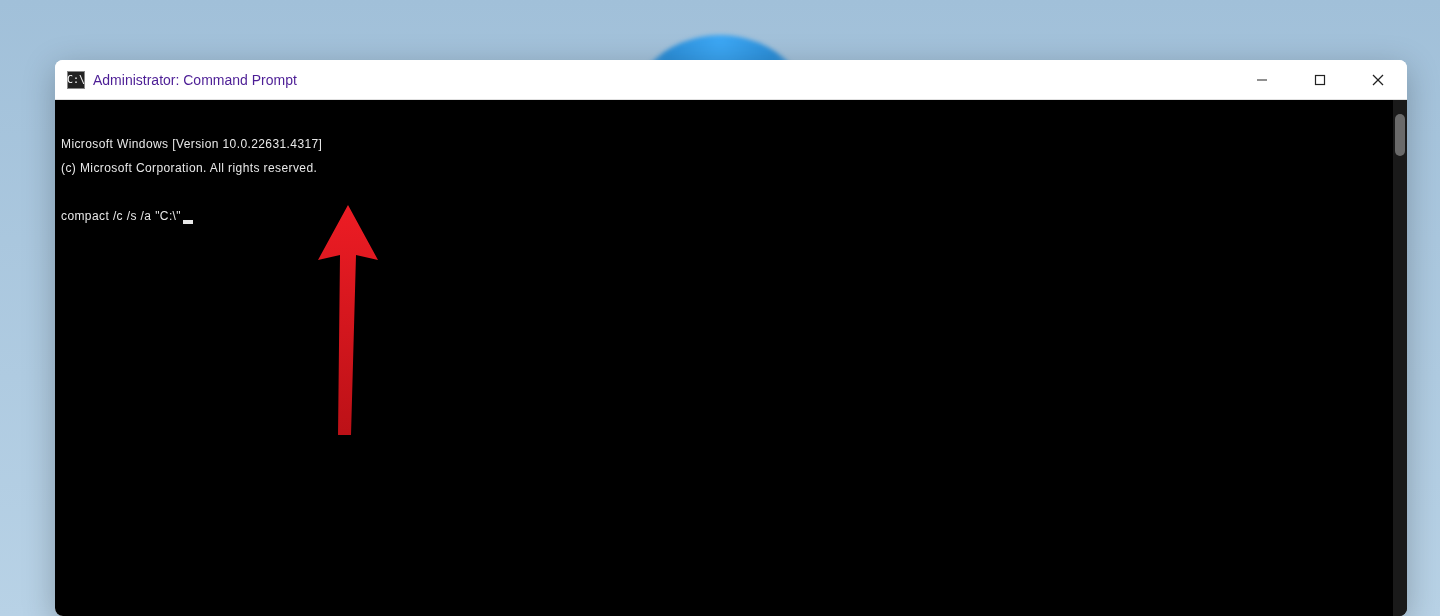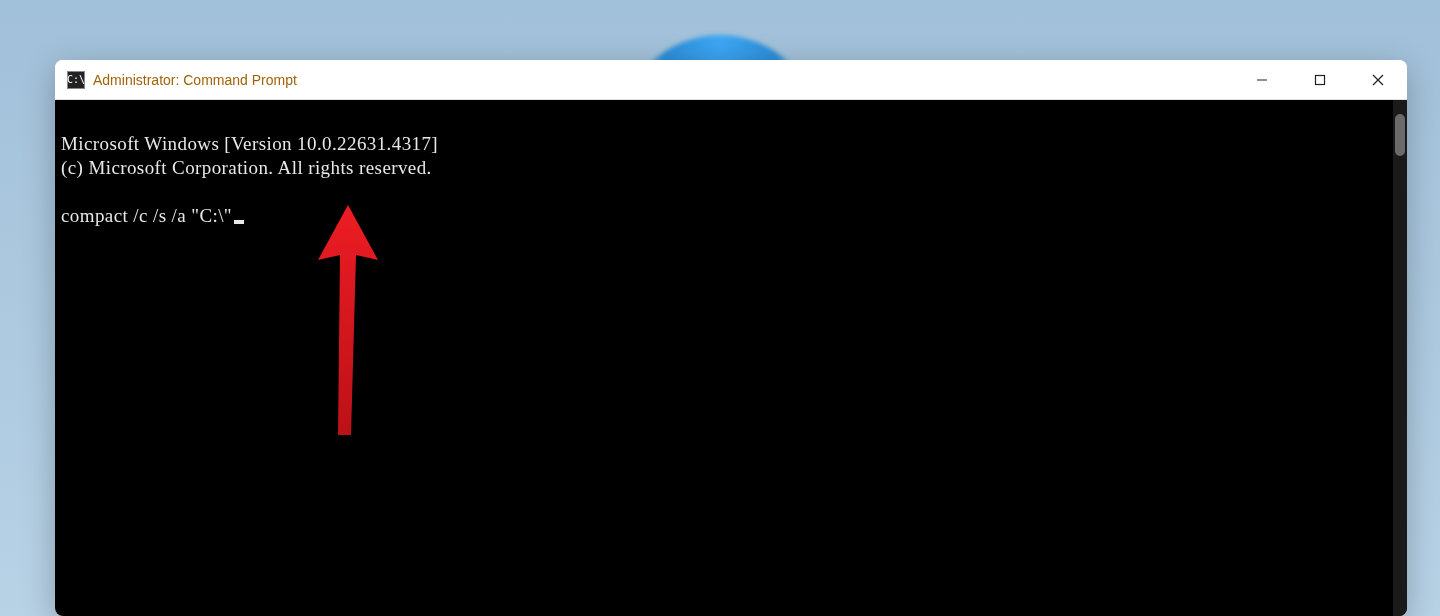--- a/index.html
+++ b/index.html
@@ -60,21 +60,21 @@
       display: flex;
       align-items: center;
       justify-content: center;
       font-family: Consolas, monospace;
       font-size: 10px;
       color: #ffffff;
       border: 1px solid #888;
     }
     .title-text {
       font-size: 14px;
-      color: #a16207;
+      color: #4c1d95;
     }
     .titlebar-right {
       display: flex;
       height: 100%;
     }
     .win-btn {
       width: 58px;
       height: 100%;
       display: flex;
       align-items: center;
@@ -88,22 +88,22 @@
       height: 12px;
     }
     .terminal {
       flex: 1;
       background: #000000;
       position: relative;
       overflow: hidden;
     }
     .terminal-content {
       padding: 8px 6px;
-      font-family: Liberation Serif, serif;
-      font-size: 19px;
+      font-family: Liberation Sans, sans-serif;
+      font-size: 12px;
       line-height: 24px;
       color: #e8e8e8;
       white-space: pre;
       letter-spacing: 0.4px;
     }
     .prompt-line {
       display: flex;
       flex-wrap: nowrap;
     }
     .cursor {

